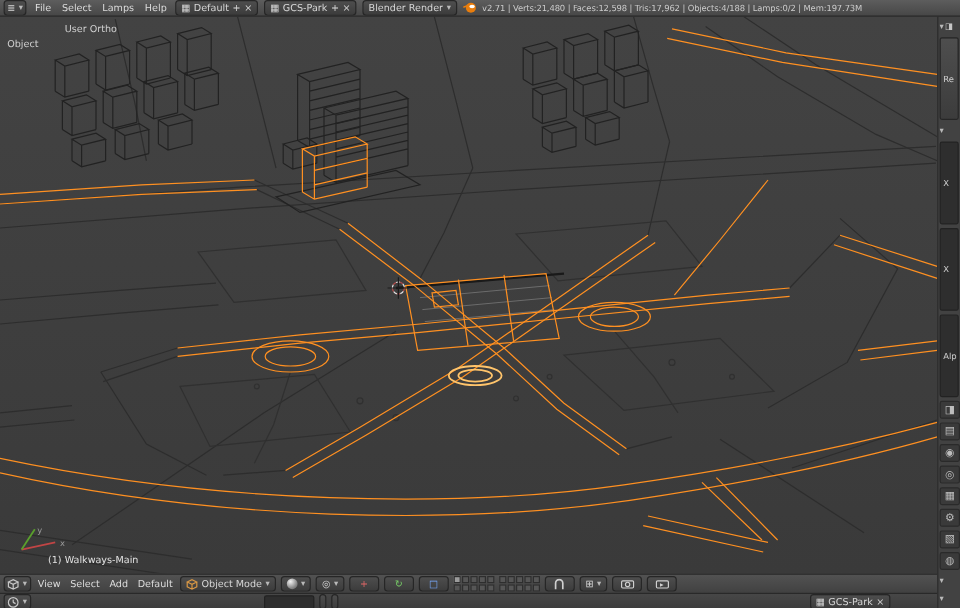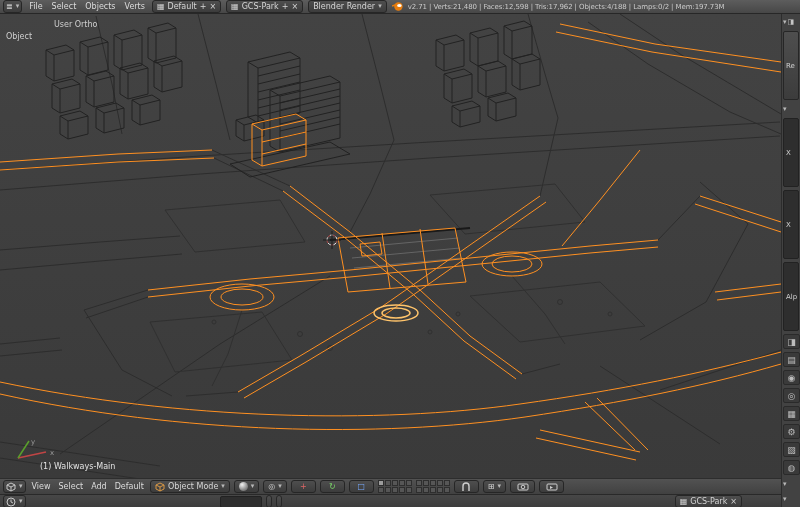--- a/index.html
+++ b/index.html
@@ -83,22 +83,22 @@
 
 <div class="app">
 
   <div class="top-bar">
     <span class="btn mini">
       <span>≣</span>
       <span class="chev">▾</span>
     </span>
     <span class="menu-lbl">File</span>
     <span class="menu-lbl">Select</span>
-    <span class="menu-lbl">Objects</span>
-    <span class="menu-lbl">Verts</span>
+    <span class="menu-lbl">Lamps</span>
+    <span class="menu-lbl">Help</span>
 
     <span class="dd">
       <span>▦</span>
       <span>Default</span>
       <span>+</span>
       <span>×</span>
     </span>
 
     <span class="dd">
       <span>▦</span>

